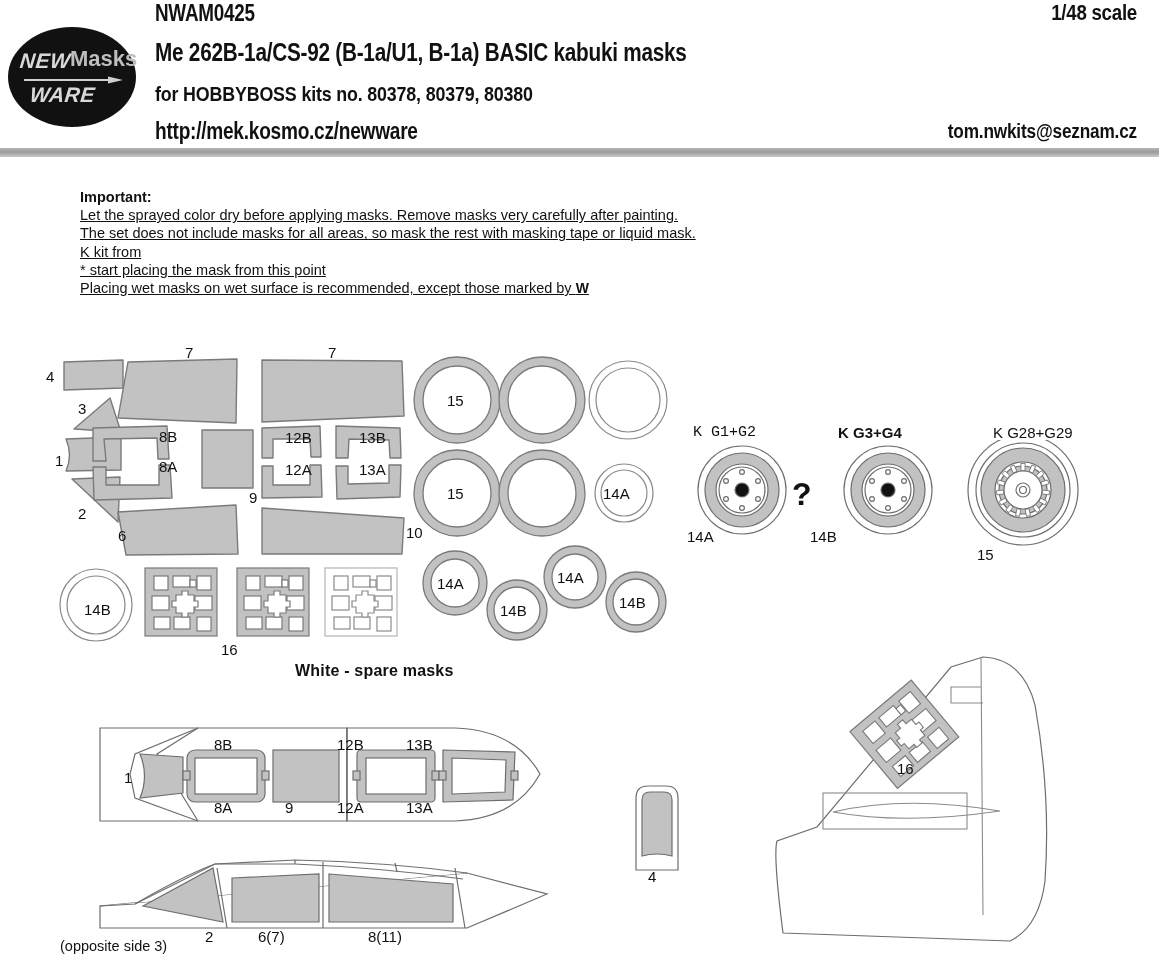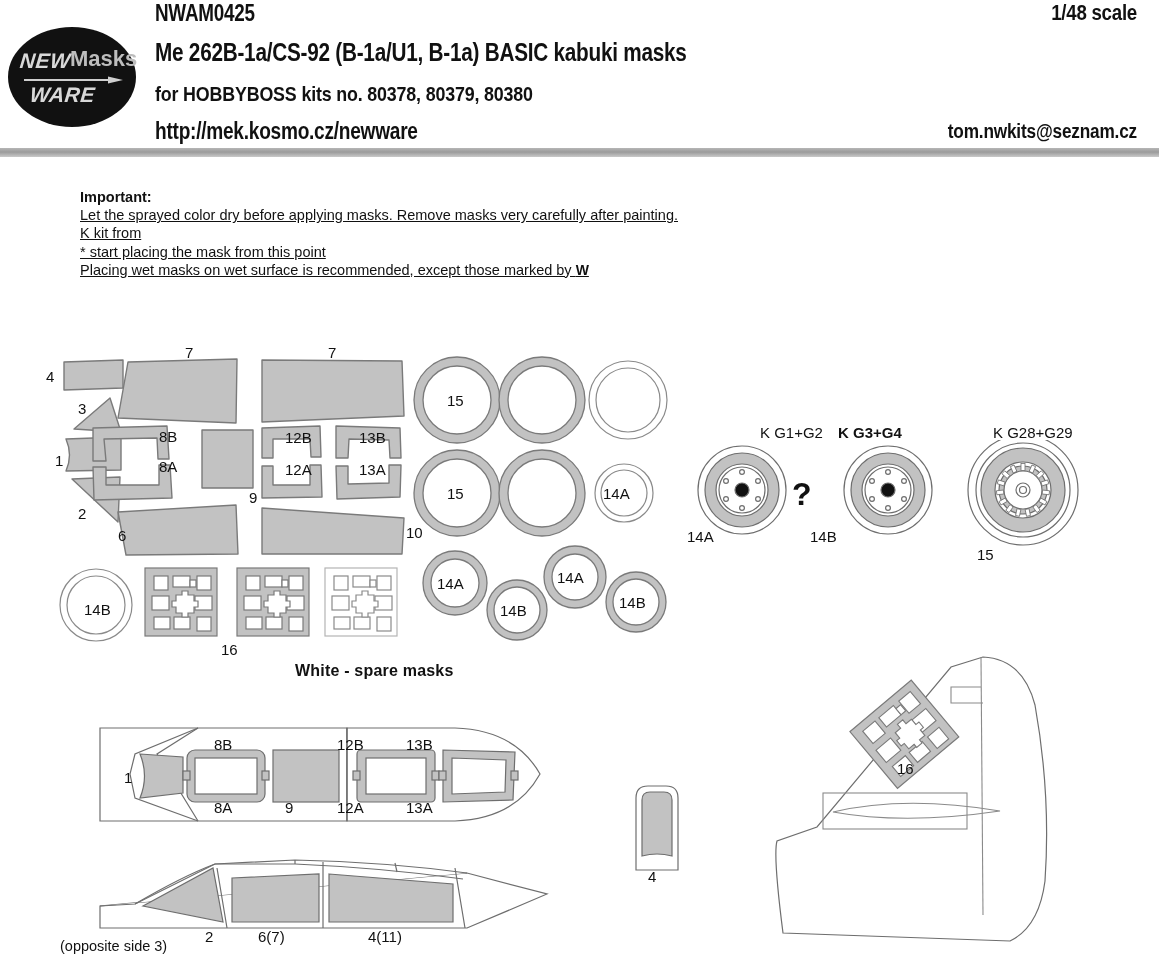--- a/index.html
+++ b/index.html
@@ -90,20 +90,21 @@
   <div class="hdr-title">Me 262B-1a/CS-92 (B-1a/U1, B-1a) BASIC kabuki masks</div>
   <div class="hdr-kits">for HOBBYBOSS kits no. 80378, 80379, 80380</div>
   <div class="hdr-url">http://mek.kosmo.cz/newware</div>
   <div class="hdr-mail">tom.nwkits@seznam.cz</div>
   <div id="hrule"></div>
 </div>
 
 <div id="important">
   <div class="ttl">Important:</div>
   <div class="line">Let the sprayed color dry before applying masks. Remove masks very carefully after painting.</div>
+  <div class="line">The set does not include masks for all areas, so mask the rest with masking tape or liquid mask.</div>
   <div class="line">K  kit from</div>
   <div class="line">*  start placing the mask from this point</div>
   <div class="line"><span>Placing wet masks on wet surface is recommended, except those marked by </span><span class="wglyph">W</span></div>
 </div>
 
 <svg class="svgwrap" style="left:40px;top:340px;" width="660" height="310" viewBox="0 0 660 310">
   <g fill="#c2c2c2" stroke="#7a7a7a" stroke-width="1.4" stroke-linejoin="round">
 
     <path d="M24 22 L83 20 L83 48 L24 50 Z"></path>
 
@@ -294,21 +295,21 @@
       <rect x="331" y="23.5" width="4" height="7" transform="rotate(216 333 50)"></rect>
       <rect x="331" y="23.5" width="4" height="7" transform="rotate(240 333 50)"></rect>
       <rect x="331" y="23.5" width="4" height="7" transform="rotate(264 333 50)"></rect>
       <rect x="331" y="23.5" width="4" height="7" transform="rotate(288 333 50)"></rect>
       <rect x="331" y="23.5" width="4" height="7" transform="rotate(312 333 50)"></rect>
       <rect x="331" y="23.5" width="4" height="7" transform="rotate(336 333 50)"></rect>
     </g>
   </g>
 </svg>
 
-<div class="lbl" style="left:760px;top:424px;"><span>K</span>&nbsp;<span>G1+G2</span></div>
+<div class="lbl" style="left:693px;top:424px;font-family:Liberation Mono, monospace;"><span>K</span>&nbsp;<span>G1+G2</span></div>
 <div class="lbl" style="left:838px;top:424px;font-weight:bold;"><span>K</span>&nbsp;<span>G3+G4</span></div>
 <div class="lbl" style="left:993px;top:424px;"><span>K</span>&nbsp;<span>G28+G29</span></div>
 
 <div class="lbl" style="left:687px;top:528px;">14A</div>
 <div class="lbl" style="left:810px;top:528px;">14B</div>
 <div class="lbl" style="left:977px;top:546px;">15</div>
 
 <div style="position:absolute;left:792px;top:476px;font-size:32px;font-weight:bold;">?</div>
 
 <svg class="svgwrap" style="left:95px;top:718px;" width="460" height="115" viewBox="0 0 460 115">
@@ -370,21 +371,21 @@
 
   <path d="M48 60 L118 22 L128 76 Z" fill="#c2c2c2" stroke="#6e6e6e" stroke-width="1.2"></path>
 
   <path d="M137 32 L224 28 L224 76 L137 76 Z" fill="#c2c2c2" stroke="#6e6e6e" stroke-width="1.2"></path>
 
   <path d="M234 28 L358 38 L358 76 L234 76 Z" fill="#c2c2c2" stroke="#6e6e6e" stroke-width="1.2"></path>
 </svg>
 
 <div class="lbl" style="left:205px;top:928px;">2</div>
 <div class="lbl" style="left:258px;top:928px;">6(7)</div>
-<div class="lbl" style="left:368px;top:928px;">4(11)</div>
+<div class="lbl" style="left:368px;top:928px;">8(11)</div>
 <div class="opposite">(opposite side 3)</div>
 
 <svg class="svgwrap" style="left:628px;top:780px;" width="60" height="100" viewBox="0 0 60 100">
   <g stroke="#6e6e6e" stroke-width="1.2" fill="#ffffff">
     <path d="M8 18 Q8 6 20 6 L38 6 Q50 6 50 18 L50 90 L8 90 Z"></path>
     <path d="M14 20 Q14 12 22 12 L36 12 Q44 12 44 20 L44 76 Q29 72 14 76 Z" fill="#c2c2c2"></path>
   </g>
 </svg>
 <div class="lbl" style="left:648px;top:868px;">4</div>
 

